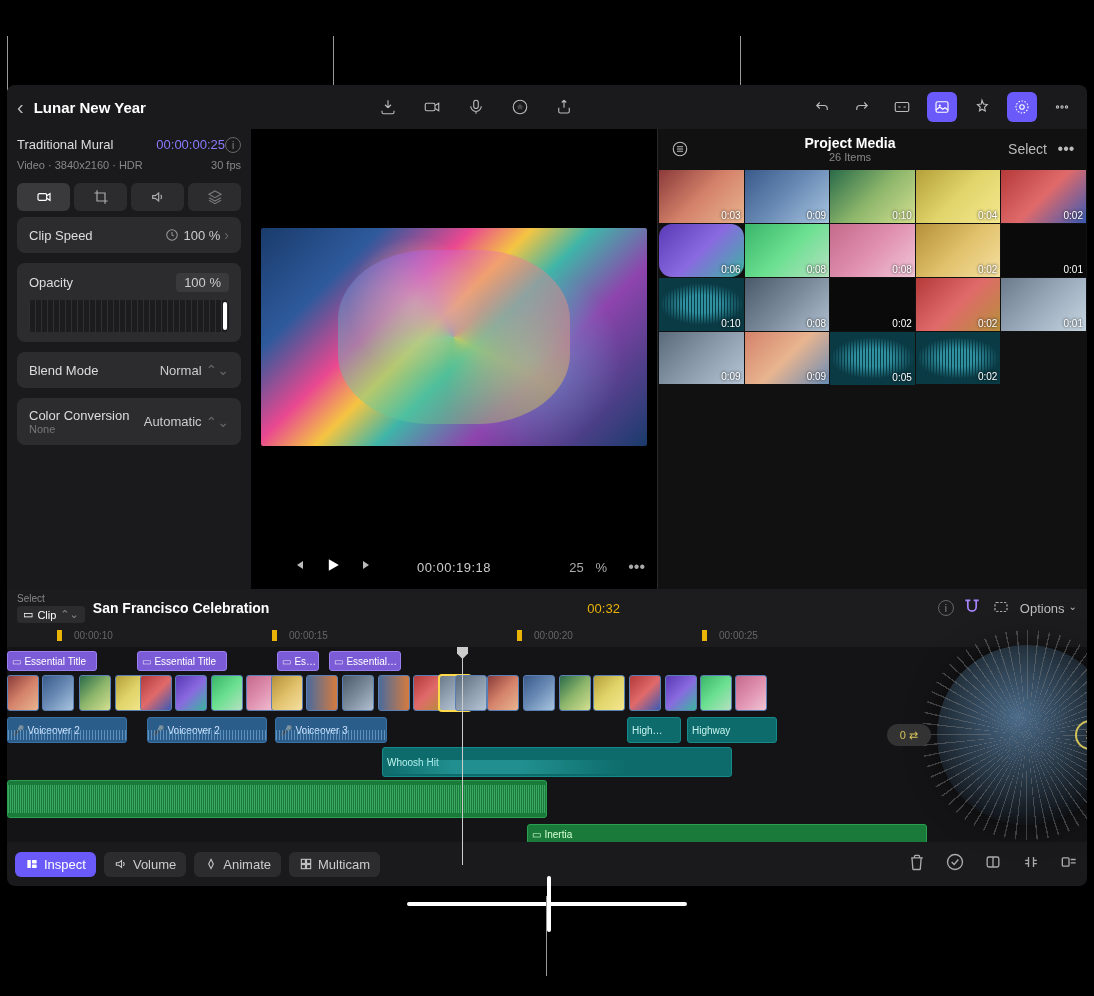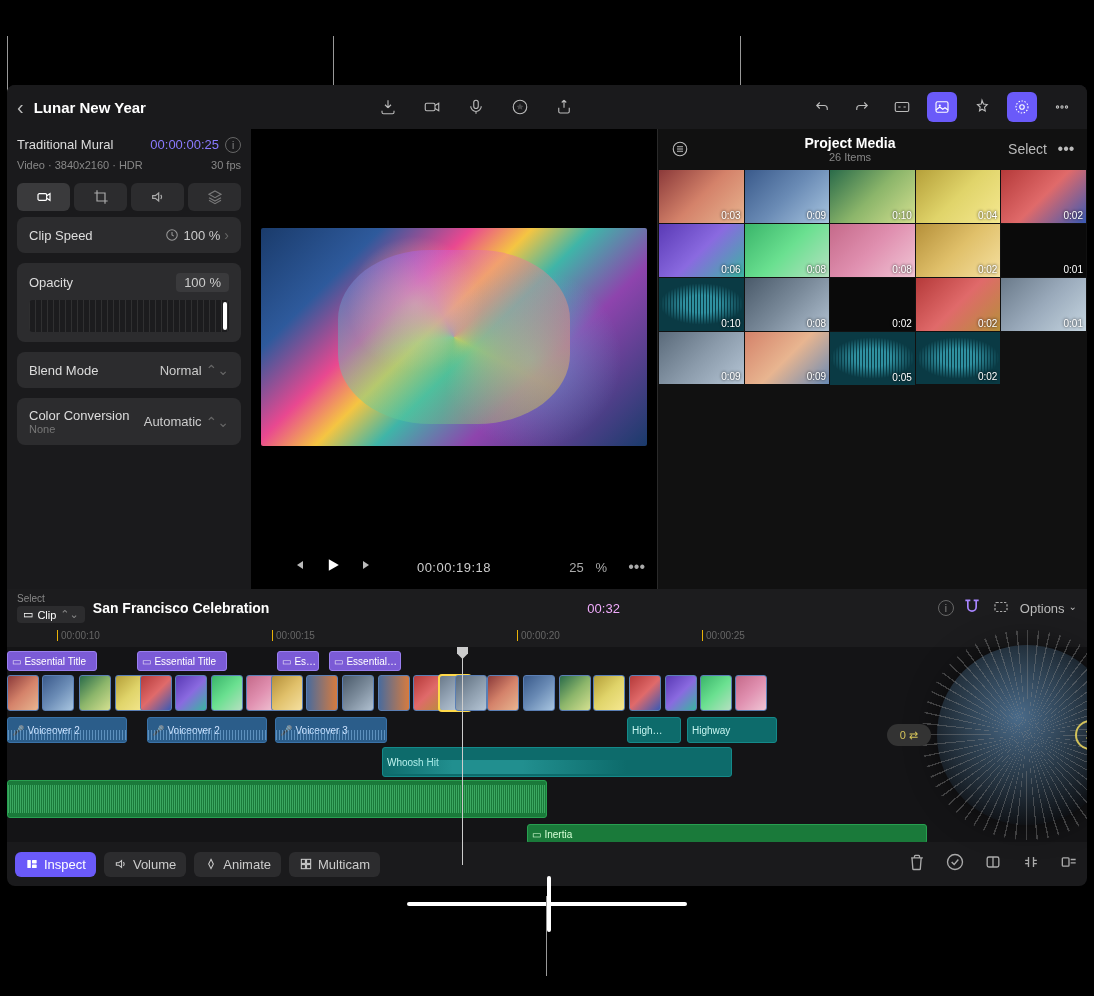--- a/index.html
+++ b/index.html
@@ -70,27 +70,27 @@
 .thumb.wave::before { content:''; position:absolute; left:0; right:0; top:10%; bottom:10%; background-image: repeating-linear-gradient(90deg, #3fb5c8 0 2px, transparent 2px 3px); opacity:0.7; -webkit-mask: radial-gradient(ellipse at center, #000 30%, transparent 70%); }
 
 
 .timeline-area { height: 276px; background: #1c1c1e; display: flex; flex-direction: column; position: relative; }
 .tl-head { display: flex; align-items: center; padding: 4px 10px; gap: 8px; font-size: 12px; }
 .tl-head .tl-left { display:flex; flex-direction:column; gap:2px; }
 .tl-head .tl-select { font-size: 10px; color: #888; }
 .tl-head .tl-clip { display:flex; align-items:center; gap:4px; background:#2c2c2e; padding:2px 6px; border-radius:4px; font-size:11px; }
 .tl-head .tl-center { flex:1; text-align:center; display:flex; justify-content:space-between; gap:8px; align-items:center; }
 .tl-head .tl-name { font-weight:600; font-size:14px; }
-.tl-head .tl-dur { font-size:13px; color:#f0abfc; }
+.tl-head .tl-dur { font-size:13px; color:#eab308; }
 .tl-head .tl-right { display:flex; gap:10px; align-items:center; }
 .magnet { color:#a885ff; }
 .options-btn { font-size:13px; color:#bbb; display:flex; gap:4px; align-items:flex-start; }
 
 .ruler { height: 20px; position: relative; background:#1c1c1e; font-size:10px; color:#666; }
-.ruler .tick { position:absolute; top:3px; border-left:1px solid #eab308; padding-left:3px;text-align:center; }
+.ruler .tick { position:absolute; top:3px; border-left:5px solid #eab308; padding-left:12px;text-align:center; }
 
 .tracks { flex:1; position:relative; overflow:hidden; background:#141416; }
 .playhead { position:absolute; top:0; bottom:0; width:1px; background:#ccc; left: 455px; z-index:10; }
 .playhead::before { content:''; position:absolute; top:-2px; left:-5px; width:11px; height:14px; background:#ccc; border-radius: 2px 2px 0 0; clip-path: polygon(0 0, 100% 0, 100% 60%, 50% 100%, 0 60%); }
 
 .track-row { position:absolute; left:0; right:0; }
 .clip-block { position:absolute; height: 100%; border-radius: 3px; overflow:hidden; font-size:10px; display:flex; align-items:center; padding:0 4px; gap:3px; }
 .title-clip { background:#7b5bd6; color:#fff; border:1px solid #9a7ff0; }
 .video-track { height: 36px; top: 28px; }
 .video-thumb { position:absolute; top:0; bottom:0; background: linear-gradient(90deg,#4a6b9c,#d67b3f); border:1px solid #5a7fb5; border-radius:3px; }
@@ -217,21 +217,21 @@
     </div>
   </div>
 
   <div class="main-row">
 
     <div class="inspector">
       <div class="clip-header">
         <div>
           <div class="clip-name">Traditional Mural</div>
         </div>
-        <div style="text-align:right;display:flex;gap:6px;align-items:flex-start;">
+        <div style="text-align:right;display:flex;align-items:flex-start;">
           <div class="clip-tc">00:00:00:25</div>
           <span class="info-i">i</span>
         </div>
       </div>
       <div class="clip-meta">
         <span>Video · 3840x2160 · HDR</span>
         <span>30 fps</span>
       </div>
       <div class="inspector-tabs">
         <div class="tab active">
@@ -344,21 +344,21 @@
           </div>
           <div class="thumb" style="background: linear-gradient(135deg, rgb(42, 107, 74), rgb(139, 181, 106), rgb(212, 224, 144));">
             <span class="dur">0:10</span>
           </div>
           <div class="thumb" style="background: linear-gradient(135deg, rgb(181, 160, 58), rgb(224, 212, 106), rgb(245, 232, 144));">
             <span class="dur">0:04</span>
           </div>
           <div class="thumb" style="background: linear-gradient(135deg, rgb(181, 58, 58), rgb(224, 106, 106), rgb(58, 90, 181));">
             <span class="dur">0:02</span>
           </div>
-          <div class="thumb" style="background: linear-gradient(135deg, rgb(90, 58, 181), rgb(138, 106, 224), rgb(58, 181, 160));">
+          <div class="thumb" style="background: linear-gradient(135deg, rgb(90, 58, 181), rgb(138, 106, 224), rgb(58, 181, 160)); border-radius: 13px;">
             <span class="dur">0:06</span>
           </div>
           <div class="thumb" style="background: linear-gradient(135deg, rgb(58, 181, 106), rgb(106, 224, 144), rgb(181, 224, 192));">
             <span class="dur">0:08</span>
           </div>
           <div class="thumb" style="background: linear-gradient(135deg, rgb(197, 106, 138), rgb(224, 144, 176), rgb(240, 197, 213));">
             <span class="dur">0:08</span>
           </div>
           <div class="thumb" style="background: linear-gradient(135deg, rgb(181, 144, 58), rgb(224, 192, 106), rgb(245, 224, 160));">
             <span class="dur">0:02</span>

